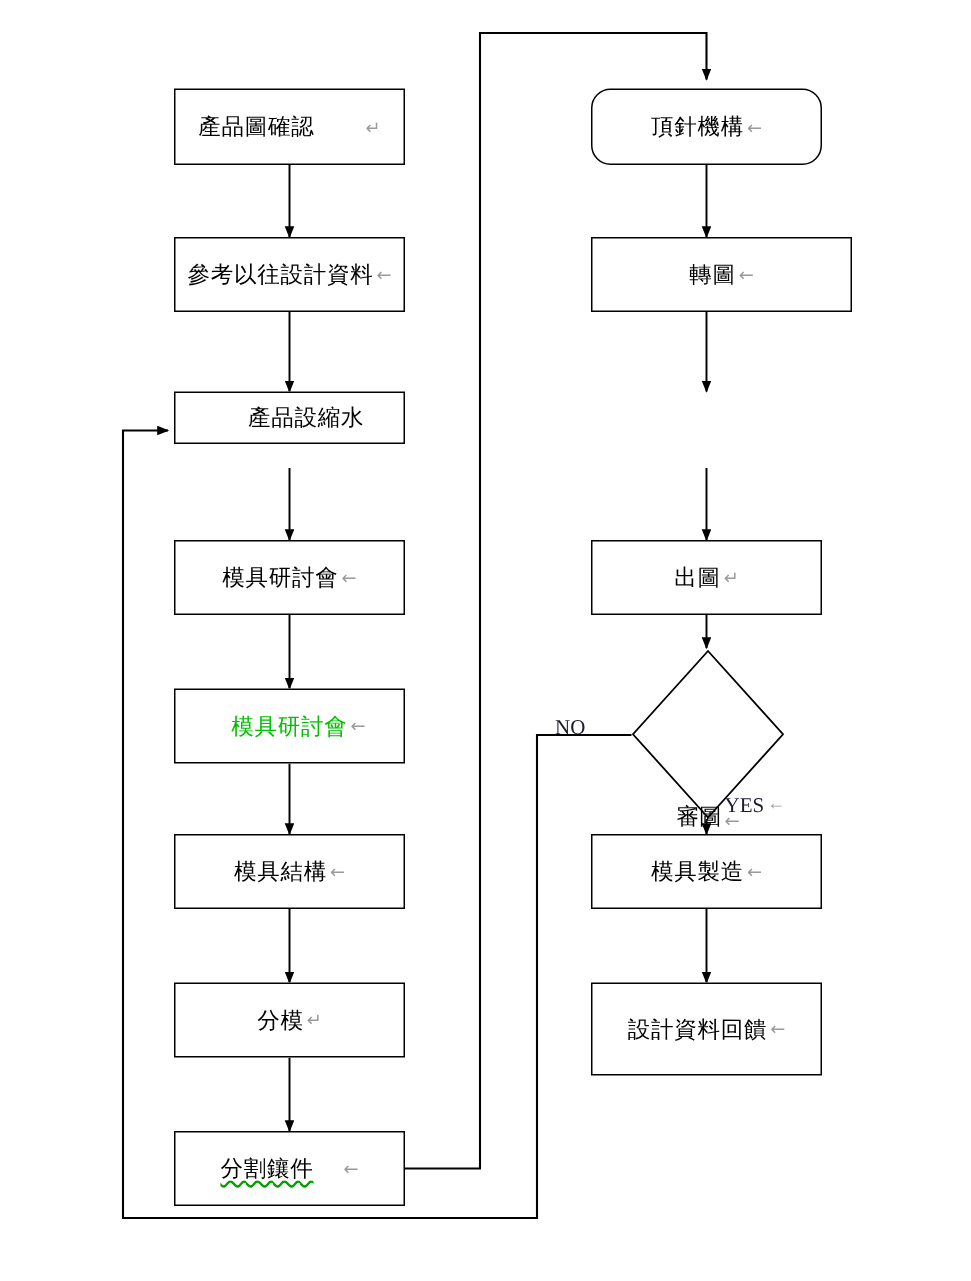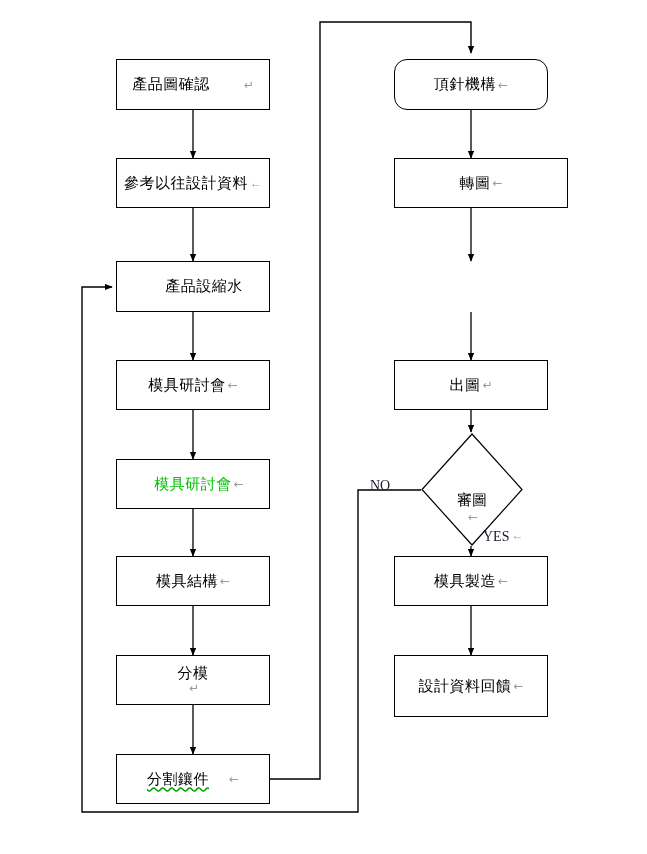--- a/index.html
+++ b/index.html
@@ -26,23 +26,23 @@
   }
   .pil{color:#9a9a9a;font-size:12px;margin-left:2px;vertical-align:2px;}
 
   .diamond{
     position:absolute;box-sizing:border-box;
   }
   .diamond .dshape{
     position:absolute;left:0;top:0;width:100%;height:100%;
   }
   .diamond .dlabel{
-    position:absolute;left:0;top:18px;width:100%;height:100%;
-    display:flex;align-items:center;justify-content:center;
-    font-size:15px;color:#000;white-space:nowrap;flex-direction:column;
+    position:absolute;left:0;top:8px;width:100%;height:100%;
+    display:flex;align-items:flex-end;justify-content:center;
+    font-size:15px;color:#000;white-space:nowrap;
   }
 
   .edgelabel{
     position:absolute;font-size:14px;color:#1a1a30;white-space:nowrap;
     font-family:"Liberation Serif","DejaVu Serif",serif;
   }
 </style>
 </head>
 <body>
 
@@ -77,46 +77,46 @@
     <path d="M270,779 L320,779 L320,22 L471,22 L471,53" stroke="#000000" stroke-width="1.4" fill="none" marker-end="url(#ah)"></path>
 
     <path d="M421,490 L358,490 L358,812 L82,812 L82,287 L112,287" stroke="#000000" stroke-width="1.4" fill="none" marker-end="url(#ah)"></path>
     </svg>
 
   <div class="node" style="left:116px;top:59px;width:154px;height:51px;gap:32px;">
     <span class="cap">產品圖確認</span>
       <span class="pil">↵</span>
   </div>
 
-  <div class="node" style="left:116px;top:158px;width:154px;height:50px;font-family:Liberation Serif, serif;">
+  <div class="node" style="left:116px;top:158px;width:154px;height:50px;">
     <span class="cap">參考以往設計資料</span>
       <span class="pil">←</span>
   </div>
 
-  <div class="node" style="left:116px;top:261px;width:154px;height:51px;padding-left:24px;">
+  <div class="node" style="left:116px;top:261px;width:154px;height:35px;padding-left:24px;">
     <span class="cap">產品設縮水</span>
       <span class="pil"></span>
   </div>
 
   <div class="node" style="left:116px;top:360px;width:154px;height:50px;">
     <span class="cap">模具研討會</span>
       <span class="pil">←</span>
   </div>
 
   <div class="node" style="left:116px;top:459px;width:154px;height:50px;">
     <span class="cap green">模具研討會</span>
       <span class="pil">←</span>
   </div>
 
   <div class="node" style="left:116px;top:556px;width:154px;height:50px;">
     <span class="cap">模具結構</span>
       <span class="pil">←</span>
   </div>
 
-  <div class="node" style="left:116px;top:655px;width:154px;height:50px;flex-direction:column;">
+  <div class="node" style="left:116px;top:655px;width:154px;height:50px;">
     <span class="cap">分模</span>
       <span class="pil">↵</span>
   </div>
 
   <div class="node" style="left:116px;top:754px;width:154px;height:50px;gap:18px;">
     <span class="cap squig">分割鑲件</span>
       <span class="pil">←</span>
   </div>
 
   <div class="node" style="left:394px;top:59px;width:154px;height:51px;border-radius:13px;">

